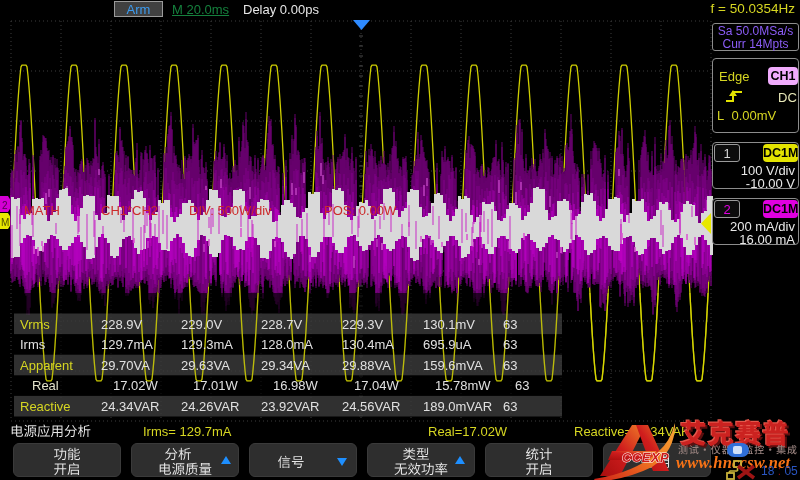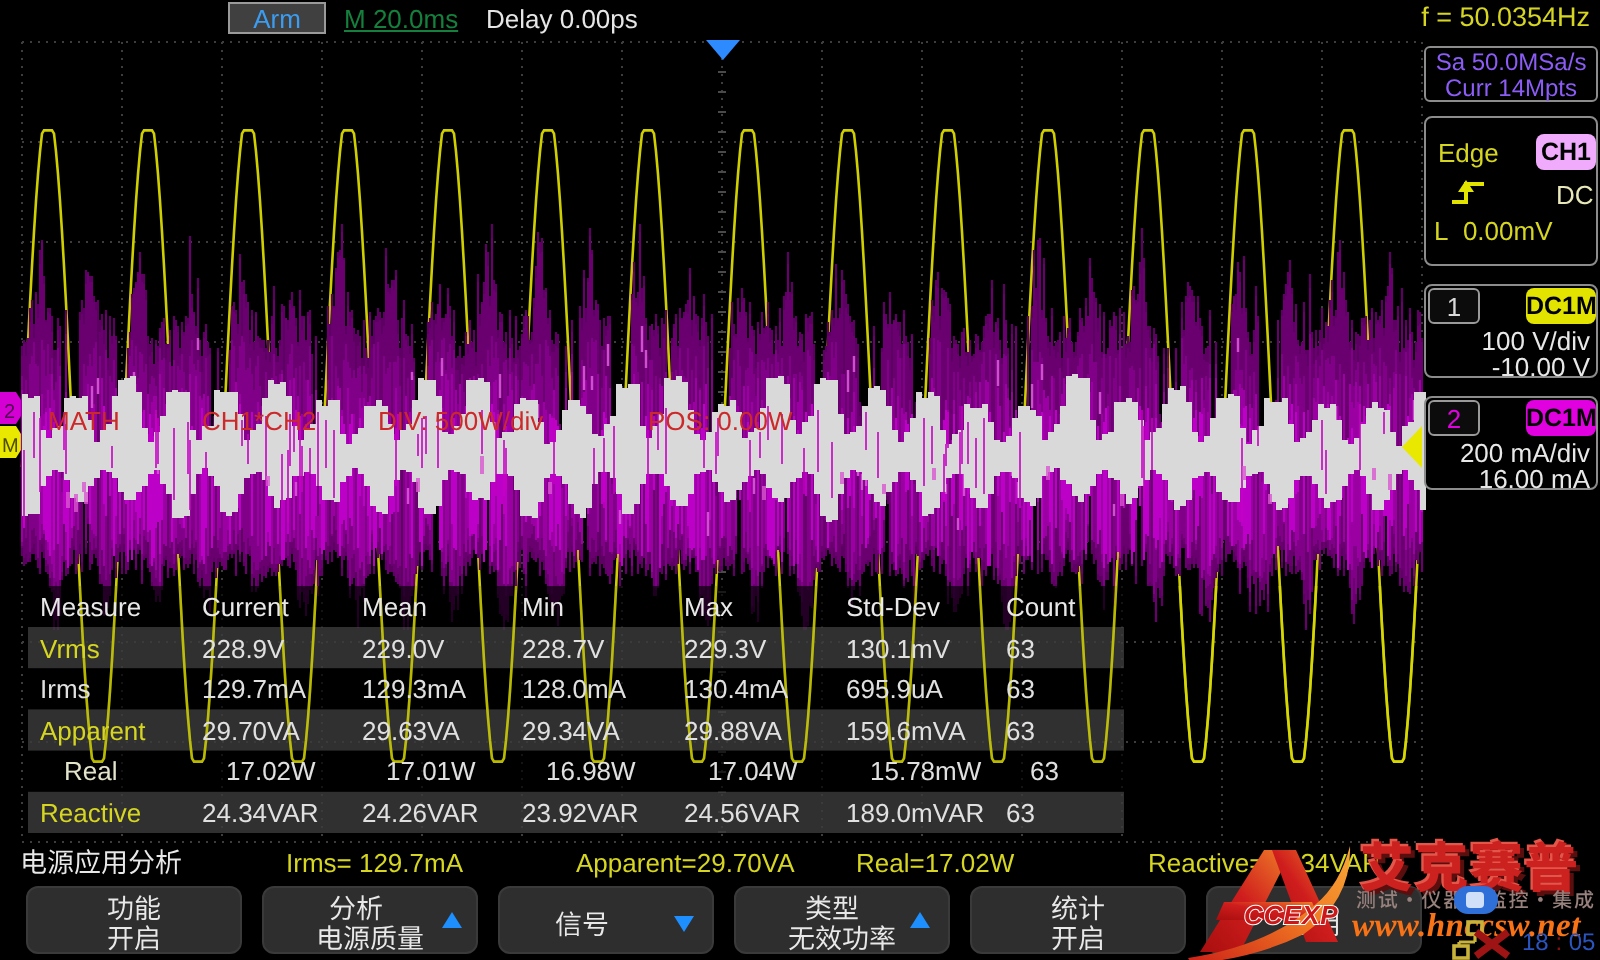--- a/index.html
+++ b/index.html
@@ -77,29 +77,20 @@
 <div class="ab" style="left:763px;top:144px;width:35px;height:18px;background:#e3e300;border-radius:4px;color:#000;font-size:12.5px;font-weight:bold;text-align:center;line-height:18px;">DC1M</div>
 <div class="ab" style="left:712px;top:163px;width:83px;text-align:right;color:#e8e8e8;font-size:13px;">100 V/div</div>
 <div class="ab" style="left:712px;top:176px;width:83px;text-align:right;color:#e8e8e8;font-size:13px;">-10.00 V</div>
 
 <div class="box" style="left:712px;top:198px;width:87px;height:47px;"></div>
 <div class="ab" style="left:714px;top:200px;width:26px;height:18px;background:#0c0c0c;border:1px solid #9a9a9a;border-radius:3px;color:#e000e0;font-size:13px;text-align:center;line-height:17px;">2</div>
 <div class="ab" style="left:763px;top:200px;width:35px;height:18px;background:#e000e0;border-radius:4px;color:#000;font-size:12.5px;font-weight:bold;text-align:center;line-height:18px;">DC1M</div>
 <div class="ab" style="left:712px;top:219px;width:83px;text-align:right;color:#e8e8e8;font-size:13px;">200 mA/div</div>
 <div class="ab" style="left:712px;top:232px;width:83px;text-align:right;color:#e8e8e8;font-size:13px;">16.00 mA</div>
 
-<div class="trow" style="top:296px;color:#e8e8e8;">
-      <span class="c0">Measure</span>
-      <span class="c1">Current</span>
-      <span class="c2">Mean</span>
-      <span class="c3">Min</span>
-      <span class="c4">Max</span>
-      <span class="c5">Std-Dev</span>
-      <span class="c6">Count</span>
-    </div>
 <div class="trow" style="top:316.6px;">
       <span class="c0 yel">Vrms</span>
       <span class="c1">228.9V</span>
       <span class="c2">229.0V</span>
       <span class="c3">228.7V</span>
       <span class="c4">229.3V</span>
       <span class="c5">130.1mV</span>
       <span class="c6">63</span>
     </div>
 <div class="trow" style="top:337.2px;">
@@ -133,21 +124,20 @@
       <span class="c0 yel">Reactive</span>
       <span class="c1">24.34VAR</span>
       <span class="c2">24.26VAR</span>
       <span class="c3">23.92VAR</span>
       <span class="c4">24.56VAR</span>
       <span class="c5">189.0mVAR</span>
       <span class="c6">63</span>
     </div>
 
 <div class="ab yel" style="left:143px;top:424px;font-size:13px;">Irms= 129.7mA</div>
-<div class="ab yel" style="left:288px;top:424px;font-size:13px;">Apparent=29.70VA</div>
 <div class="ab yel" style="left:428px;top:424px;font-size:13px;">Real=17.02W</div>
 <div class="ab yel" style="left:574px;top:424px;font-size:13px;">Reactive=24.34VAR</div>
 
 <div class="btn" style="left:13px;"></div>
 <div class="btn" style="left:131px;"></div>
 <div class="btn" style="left:249px;"></div>
 <div class="btn" style="left:367px;"></div>
 <div class="btn" style="left:485px;"></div>
 <div class="btn" style="left:603px;"></div>
 <div class="arrU" style="left:221px;top:456px;"></div>

